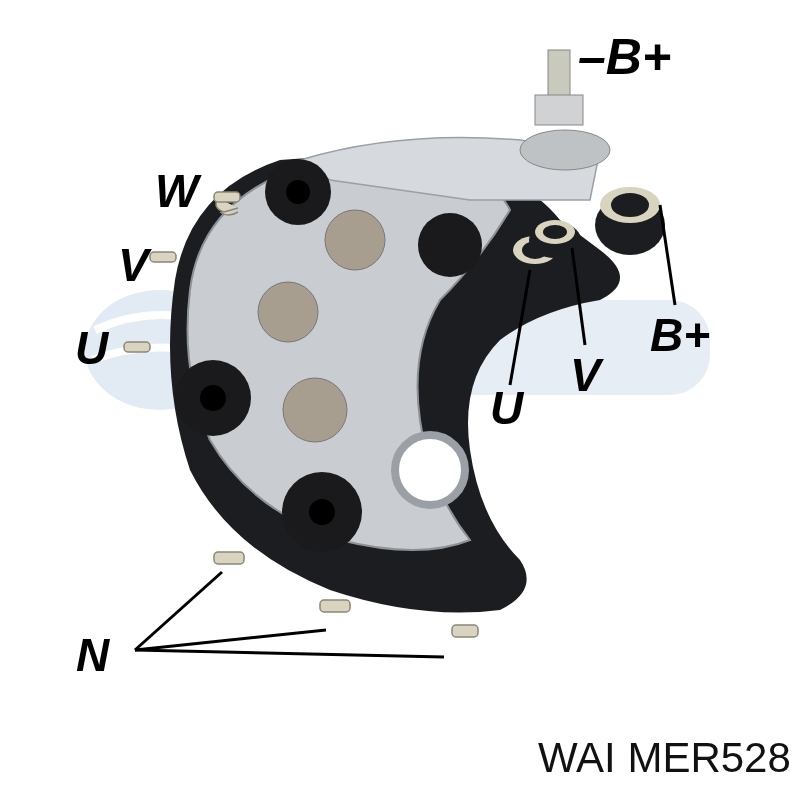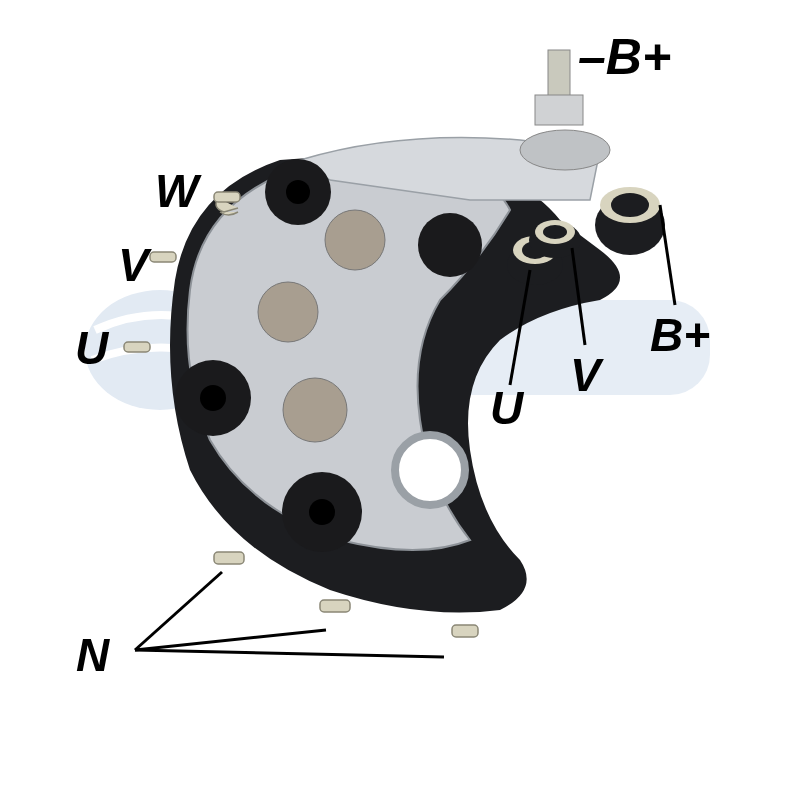--- a/index.html
+++ b/index.html
@@ -87,13 +87,14 @@
 
   <div class="lbl" style="left:578px; top:32px; font-size:50px;">–B+</div>
   <div class="lbl" style="left:155px; top:168px;">W</div>
   <div class="lbl" style="left:118px; top:242px;">V</div>
   <div class="lbl" style="left:75px; top:325px;">U</div>
   <div class="lbl" style="left:650px; top:312px;">B+</div>
   <div class="lbl" style="left:570px; top:352px;">V</div>
   <div class="lbl" style="left:490px; top:385px;">U</div>
   <div class="lbl" style="left:76px; top:632px;">N</div>
 
+  <div class="caption">WAI MER528</div>
 </div>
 
 </body></html>

